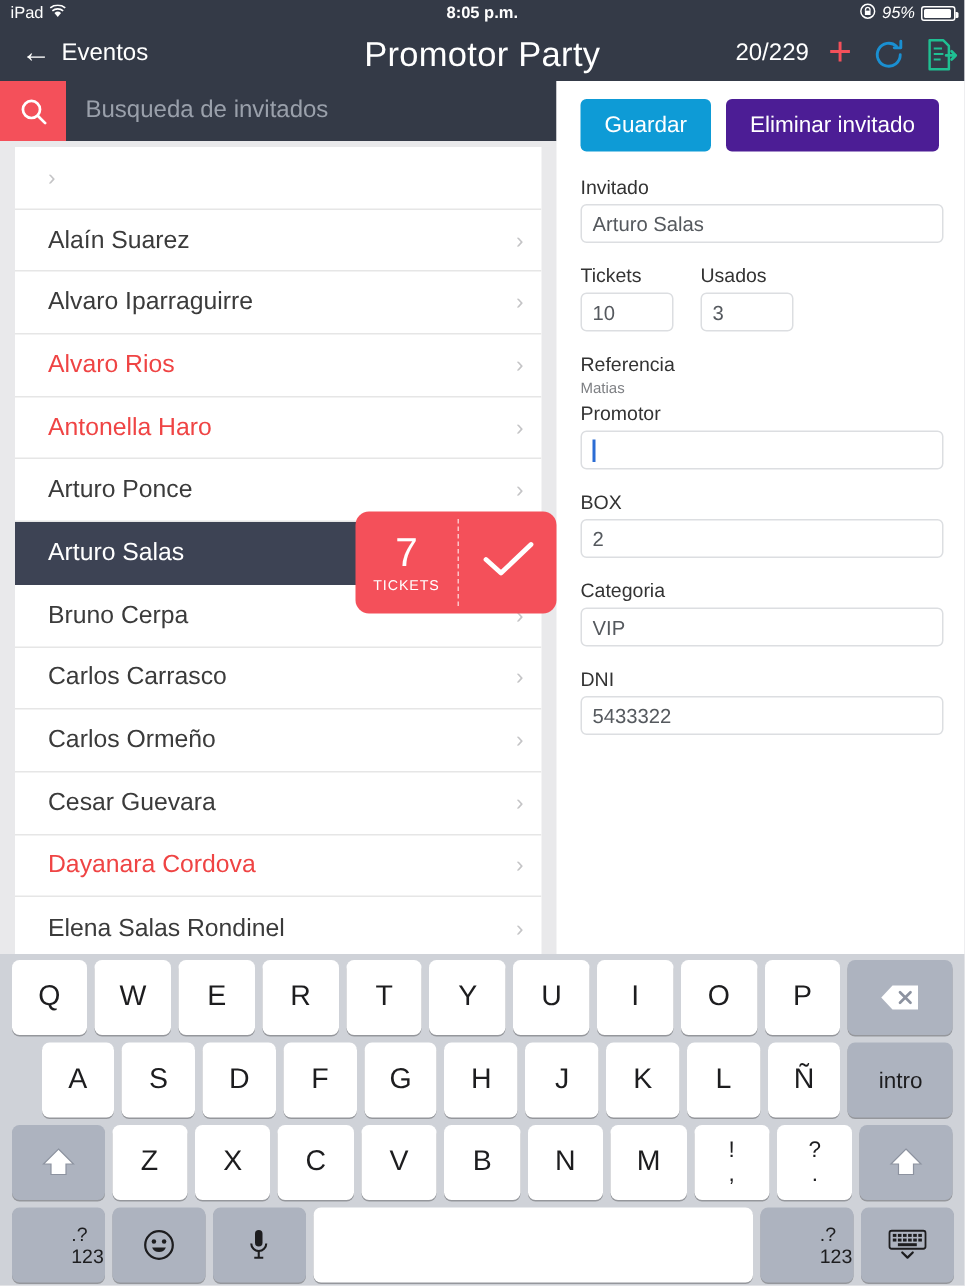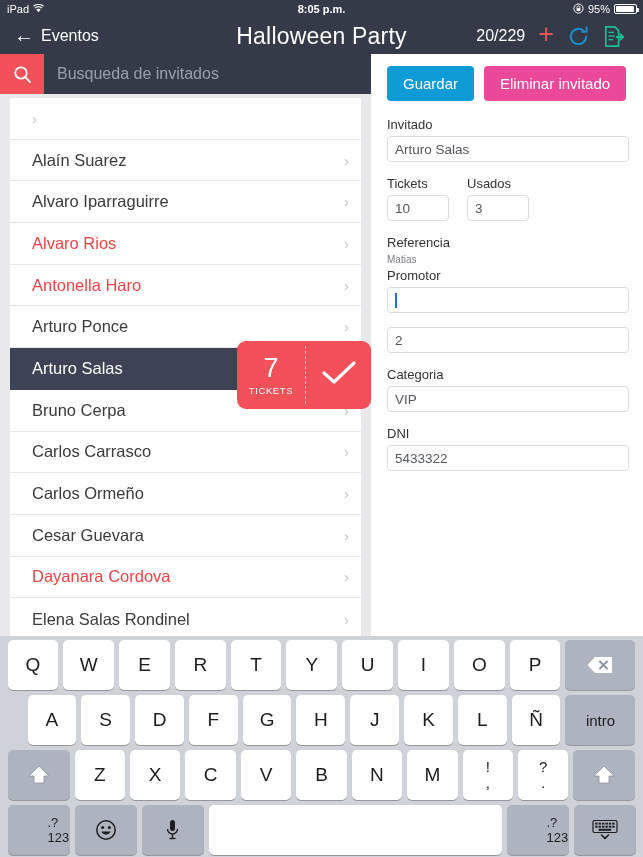--- a/index.html
+++ b/index.html
@@ -12,21 +12,21 @@
   .screen { position: relative; width: 643px; height: 857px; }
 
   
   .statusbar {
     position: absolute; top: 0; left: 0; width: 643px; height: 18px;
     background: #343a47; color: #ffffff;
     display: flex; align-items: center; font-size: 11px;
   }
   .sb-left { position: absolute; left: 7px; display: flex; align-items: center; gap: 4px; }
   .sb-center { position: absolute; left: 0; width: 643px; text-align: center; font-weight: bold; font-size: 11px; }
-  .sb-right { position: absolute; right: 6px; display: flex; align-items: center; gap: 4px; }
+  .sb-right { position: absolute; right: 6px; display: flex; align-items: center; gap: 4px; font-style: italic; }
   .wifi-icon { font-size: 10px; letter-spacing: 0; }
   .batt-shell {
     width: 23px; height: 10px; border: 1px solid #ffffff; border-radius: 2px;
     position: relative; display: inline-block;
   }
   .batt-shell::after {
     content: ""; position: absolute; right: -3px; top: 3px;
     width: 2px; height: 4px; background: #ffffff; border-radius: 0 1px 1px 0;
   }
   .batt-fill { position: absolute; left: 1px; top: 1px; bottom: 1px; width: 18px; background: #ffffff; border-radius: 1px; }
@@ -41,21 +41,21 @@
     position: absolute; left: 14px; top: 0; height: 36px;
     display: flex; align-items: center; gap: 7px; font-size: 16px; color: #ffffff;
   }
   .nav-back-arrow { font-size: 20px; line-height: 1; margin-top: -2px; }
   .nav-title {
     position: absolute; left: 0; top: 0; width: 643px; height: 36px;
     display: flex; align-items: center; justify-content: center;
     font-size: 23px; font-weight: 400; color: #ffffff; letter-spacing: 0.2px;
   }
   .nav-right {
-    position: absolute; right: 18px; top: 0; height: 36px;
+    position: absolute; right: 4px; top: 0; height: 36px;
     display: flex; align-items: center; gap: 13px;
   }
   .nav-count { font-size: 16px; color: #ffffff; }
   .nav-plus { color: #f4505a; font-size: 27px; line-height: 1; margin-top: -3px; font-weight: 300; }
   .nav-refresh { color: #1a8fd1; display: flex; align-items: center; }
   .nav-export { color: #1fbf92; display: flex; align-items: center; }
 
   
   .searchbar {
     position: absolute; top: 54px; left: 0; width: 371px; height: 40px;
@@ -119,21 +119,21 @@
     position: absolute; top: 54px; left: 371px; width: 272px; height: 582px;
     background: #ffffff; padding: 12px 14px 0 16px;
   }
   .btn-row { display: flex; gap: 10px; margin-bottom: 16px; }
   .btn {
     border: none; border-radius: 4px; color: #ffffff;
     font-size: 15px; padding: 9px 16px; cursor: pointer;
     font-family: "Liberation Sans", sans-serif;
   }
   .btn-save { background: #0e9bd6; }
-  .btn-delete { background: #ec4899; }
+  .btn-delete { background: #4c1d95; }
   .field-label { font-size: 13px; color: #333333; margin-bottom: 4px; }
   .field-input {
     width: 100%; height: 26px; border: 1px solid #dcdee1; border-radius: 4px;
     background: #ffffff; font-size: 13.5px; color: #55595e; padding: 0 7px;
     outline: none; font-family: "Liberation Sans", sans-serif; margin-bottom: 14px;
   }
   .caret {
     display: inline-block; width: 1.5px; height: 15px; background: #2b6cd4;
     animation: none; vertical-align: middle;
   }
@@ -212,21 +212,21 @@
           <span class="batt-fill"></span>
         </span>
     </div>
   </div>
 
   <div class="navbar">
     <div class="nav-back">
       <span class="nav-back-arrow">←</span>
       <span>Eventos</span>
     </div>
-    <div class="nav-title">Halloween Party</div>
+    <div class="nav-title">Promotor Party</div>
     <div class="nav-right">
       <span class="nav-count">20/229</span>
       <span class="nav-plus">+</span>
       <span class="nav-refresh">
         <svg width="23" height="23" viewBox="0 0 24 24">
           <path d="M20 12 a8 8 0 1 1 -2.6 -5.9" stroke="#1a8fd1" stroke-width="2" fill="none" stroke-linecap="round"></path>
           <path d="M20.4 2.6 L20.4 7.2 L15.8 7.2" stroke="#1a8fd1" stroke-width="2" fill="none" stroke-linecap="round" stroke-linejoin="round"></path>
         </svg>
       </span>
       <span class="nav-export">
@@ -344,20 +344,21 @@
 
     <div class="field-label">Referencia</div>
     <div class="static-value">Matias</div>
 
     <div class="field-label">Promotor</div>
     <div class="field-input-focus">
       <span class="caret"></span>
       <span></span>
     </div>
 
+    <div class="field-label">BOX</div>
     <input class="field-input" type="text" value="2" style="">
 
     <div class="field-label">Categoria</div>
     <input class="field-input" type="text" value="VIP" style="">
 
     <div class="field-label">DNI</div>
     <input class="field-input" type="text" value="5433322" style="">
   </div>
 
   <div class="keyboard">

